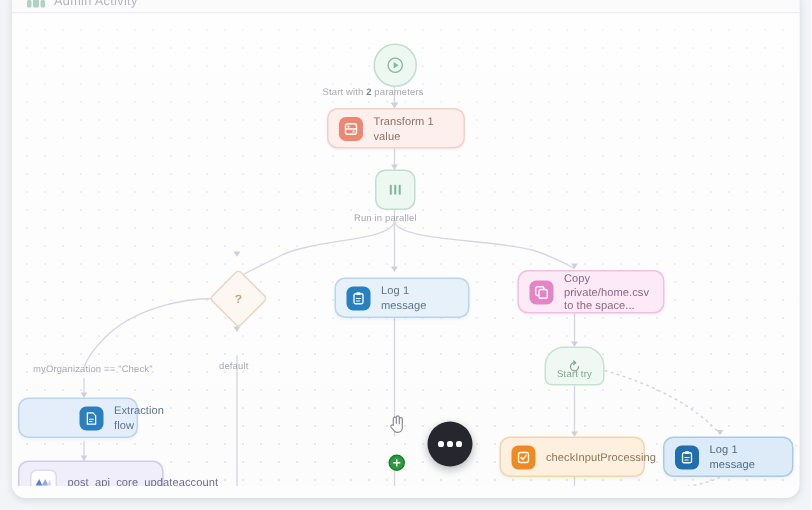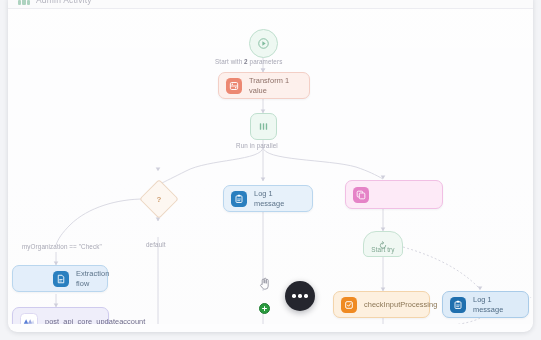--- a/index.html
+++ b/index.html
@@ -262,33 +262,34 @@
         <span class="lbl">Log 1 message</span>
       </div>
 
       <div class="node card n-copy" style="left:337px;top:171px;width:98px;height:29px;">
         <span class="ico">
           <svg width="10" height="10" viewBox="0 0 12 12">
             <rect x="1.4" y="1.4" width="6.6" height="7" rx="1.3" fill="none" stroke="#fff" stroke-width="1.05"></rect>
             <rect x="4" y="3.6" width="6.6" height="7" rx="1.3" fill="#e583c7" stroke="#fff" stroke-width="1.05"></rect>
           </svg>
         </span>
+        <span class="lbl">Copy private/home.csv to the space...</span>
       </div>
 
       <div class="n-try" style="left:355px;top:222px;">
         <span class="tico">
           <svg width="9" height="9" viewBox="0 0 12 12">
             <path d="M9.6 6 A3.6 3.6 0 1 1 6 2.4" fill="none" stroke="#7fa791" stroke-width="1.15" stroke-linecap="round"></path>
             <path d="M5.2 0.9 L7 2.5 L5.2 4" fill="none" stroke="#7fa791" stroke-width="1.15" stroke-linecap="round" stroke-linejoin="round"></path>
           </svg>
         </span>
         <span class="tlbl">Start try</span>
       </div>
 
-      <div class="node card n-extract" style="left:4px;top:256px;width:96px;padding-left:40px;">
+      <div class="node card n-extract" style="left:4px;top:256px;width:80px;padding-left:40px;">
         <span class="ico">
           <svg width="10" height="10" viewBox="0 0 12 12">
             <path d="M2.7 1.5 H7.2 L9.3 3.7 V10.5 H2.7 Z" fill="none" stroke="#fff" stroke-width="1.05" stroke-linejoin="round"></path>
             <path d="M4.4 6.6 H7.4 M4.4 8.4 H6.4" stroke="#fff" stroke-width="0.9" stroke-linecap="round"></path>
           </svg>
         </span>
         <span class="lbl">Extraction flow</span>
       </div>
 
       <div class="node card n-api" style="left:4px;top:298px;width:97px;height:29px;">

